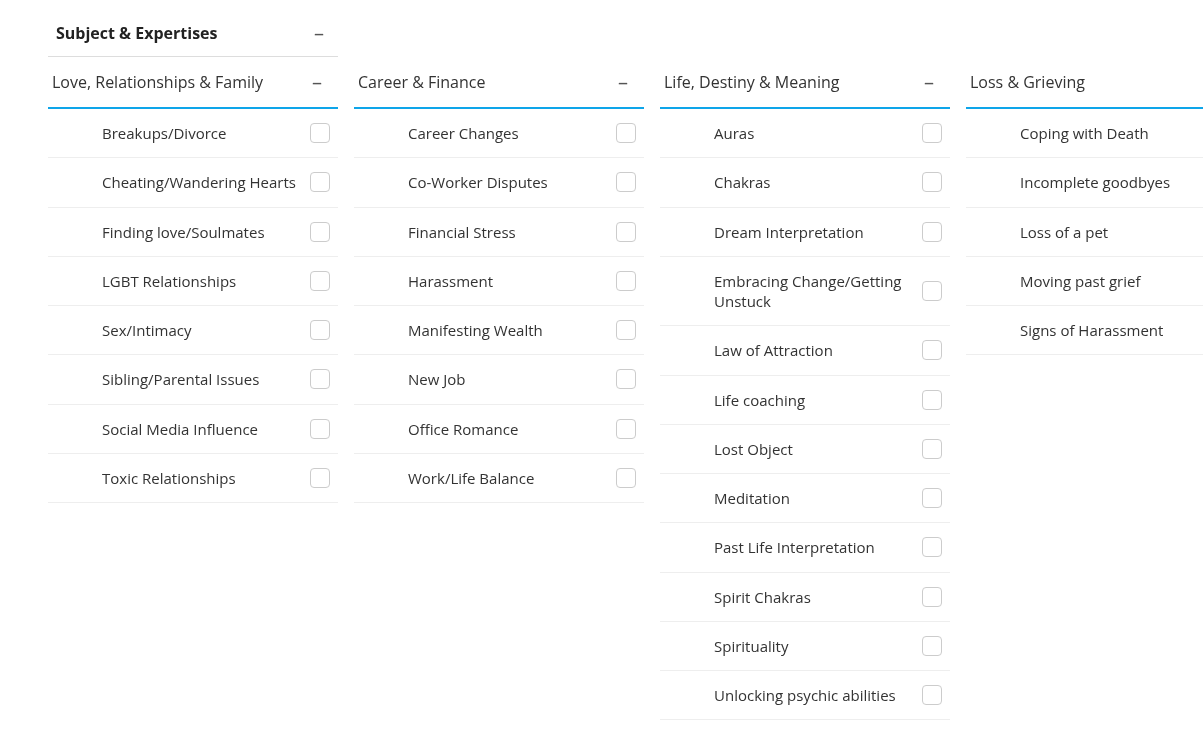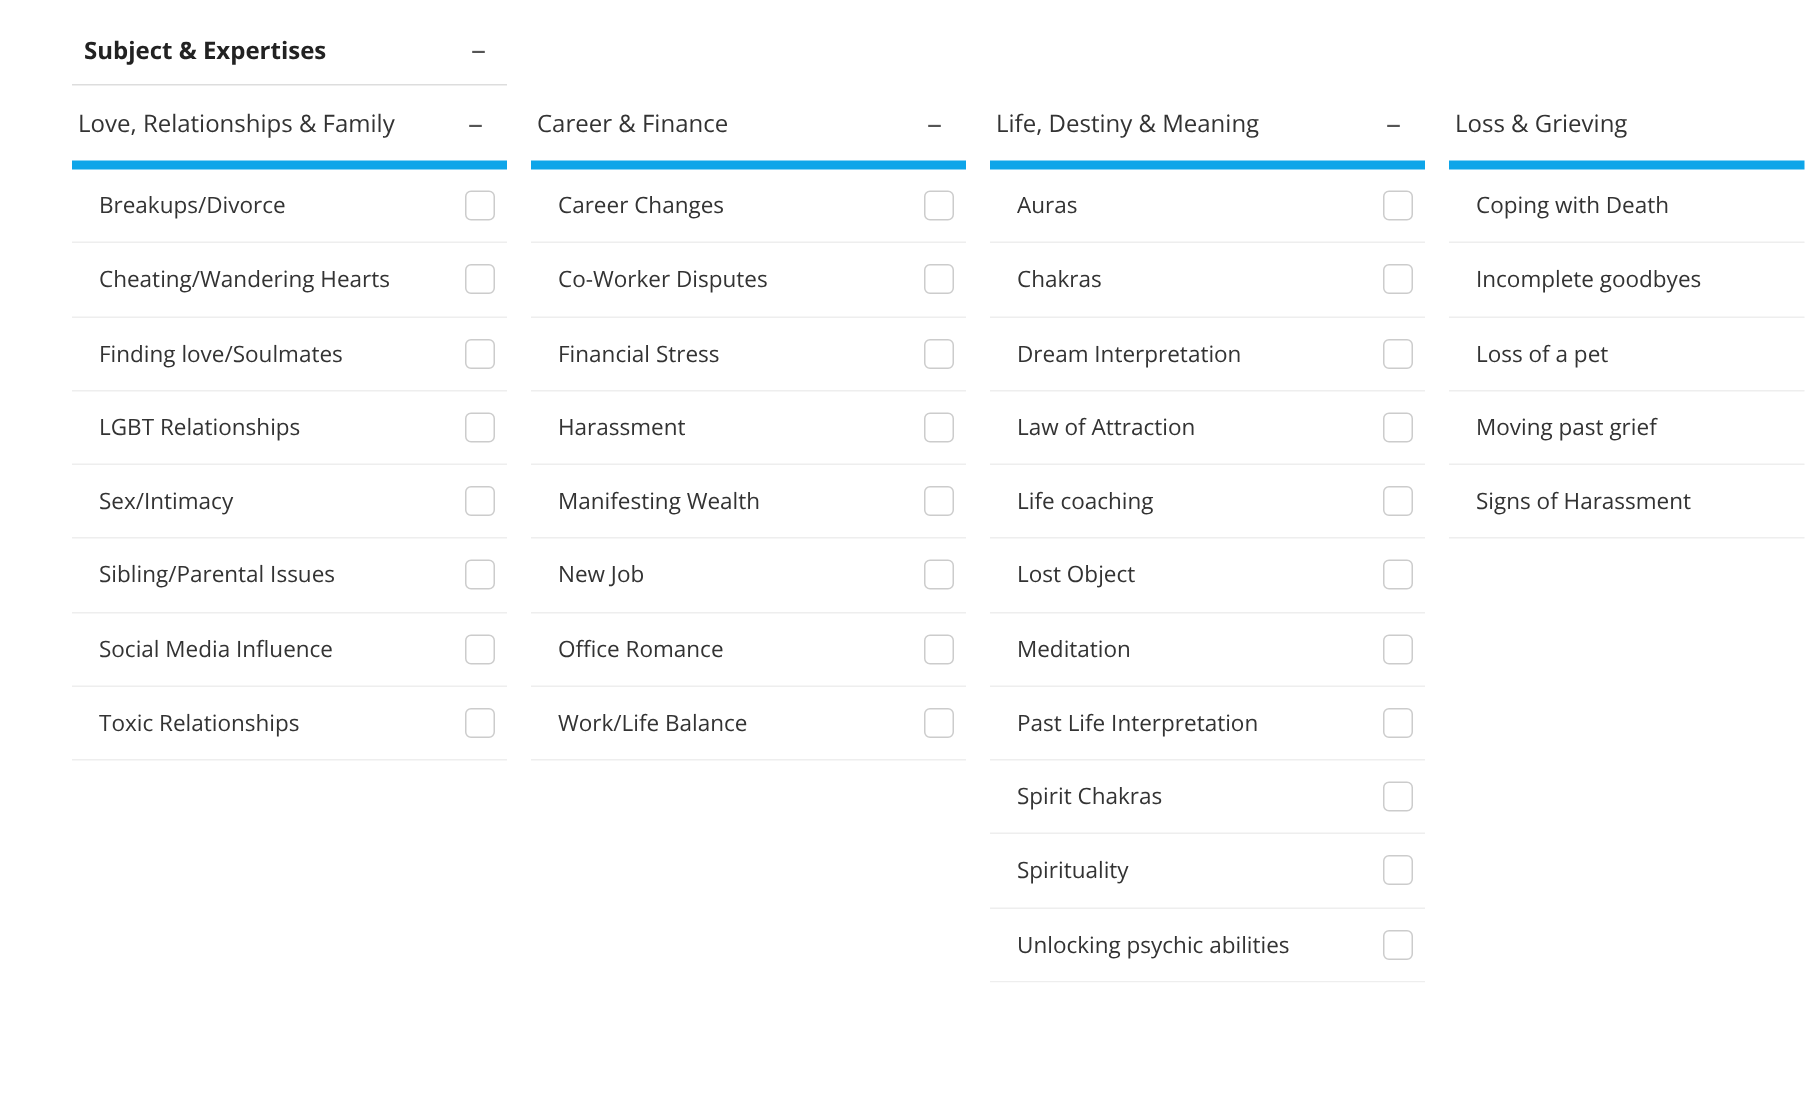--- a/index.html
+++ b/index.html
@@ -47,41 +47,42 @@
     }
     .column {
       width: 290px;
       flex-shrink: 0;
     }
     .column-header {
       display: flex;
       justify-content: space-between;
       align-items: center;
       padding: 14px 10px 14px 4px;
-      border-bottom: 6px solid #0ea5e9;
+      border-bottom: 2px solid #0ea5e9;
       font-size: 16px;
       color: #333;
     }
     .items {
       display: flex;
       flex-direction: column;
     }
     .item {
       display: flex;
       justify-content: space-between;
       align-items: center;
       padding: 14px 8px 14px 18px;
       border-bottom: 1px solid #eee;
       font-size: 15px;
       color: #333;
     }
     .item-label {
       flex: 1;
       padding-right: 8px;
       line-height: 1.35;
+      margin-left: 36px;
     }
     .checkbox {
       width: 20px;
       height: 20px;
       border: 1px solid #ccc;
       border-radius: 4px;
       background: #fff;
       flex-shrink: 0;
       cursor: pointer;
     }
@@ -188,20 +189,24 @@
           </div>
           <div class="item">
             <span class="item-label">Chakras</span>
             <span class="checkbox" role="checkbox" aria-checked="false"></span>
           </div>
           <div class="item">
             <span class="item-label">Dream Interpretation</span>
             <span class="checkbox" role="checkbox" aria-checked="false"></span>
           </div>
           <div class="item">
+            <span class="item-label">Embracing Change/Getting Unstuck</span>
+            <span class="checkbox" role="checkbox" aria-checked="false"></span>
+          </div>
+          <div class="item">
             <span class="item-label">Law of Attraction</span>
             <span class="checkbox" role="checkbox" aria-checked="false"></span>
           </div>
           <div class="item">
             <span class="item-label">Life coaching</span>
             <span class="checkbox" role="checkbox" aria-checked="false"></span>
           </div>
           <div class="item">
             <span class="item-label">Lost Object</span>
             <span class="checkbox" role="checkbox" aria-checked="false"></span>

